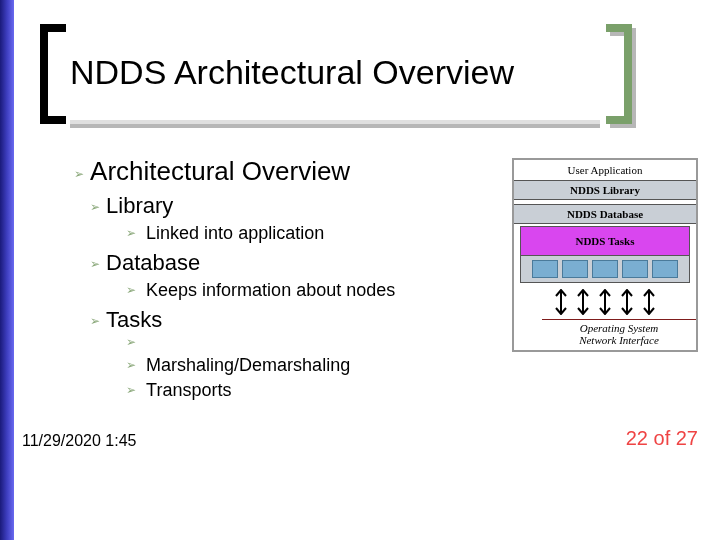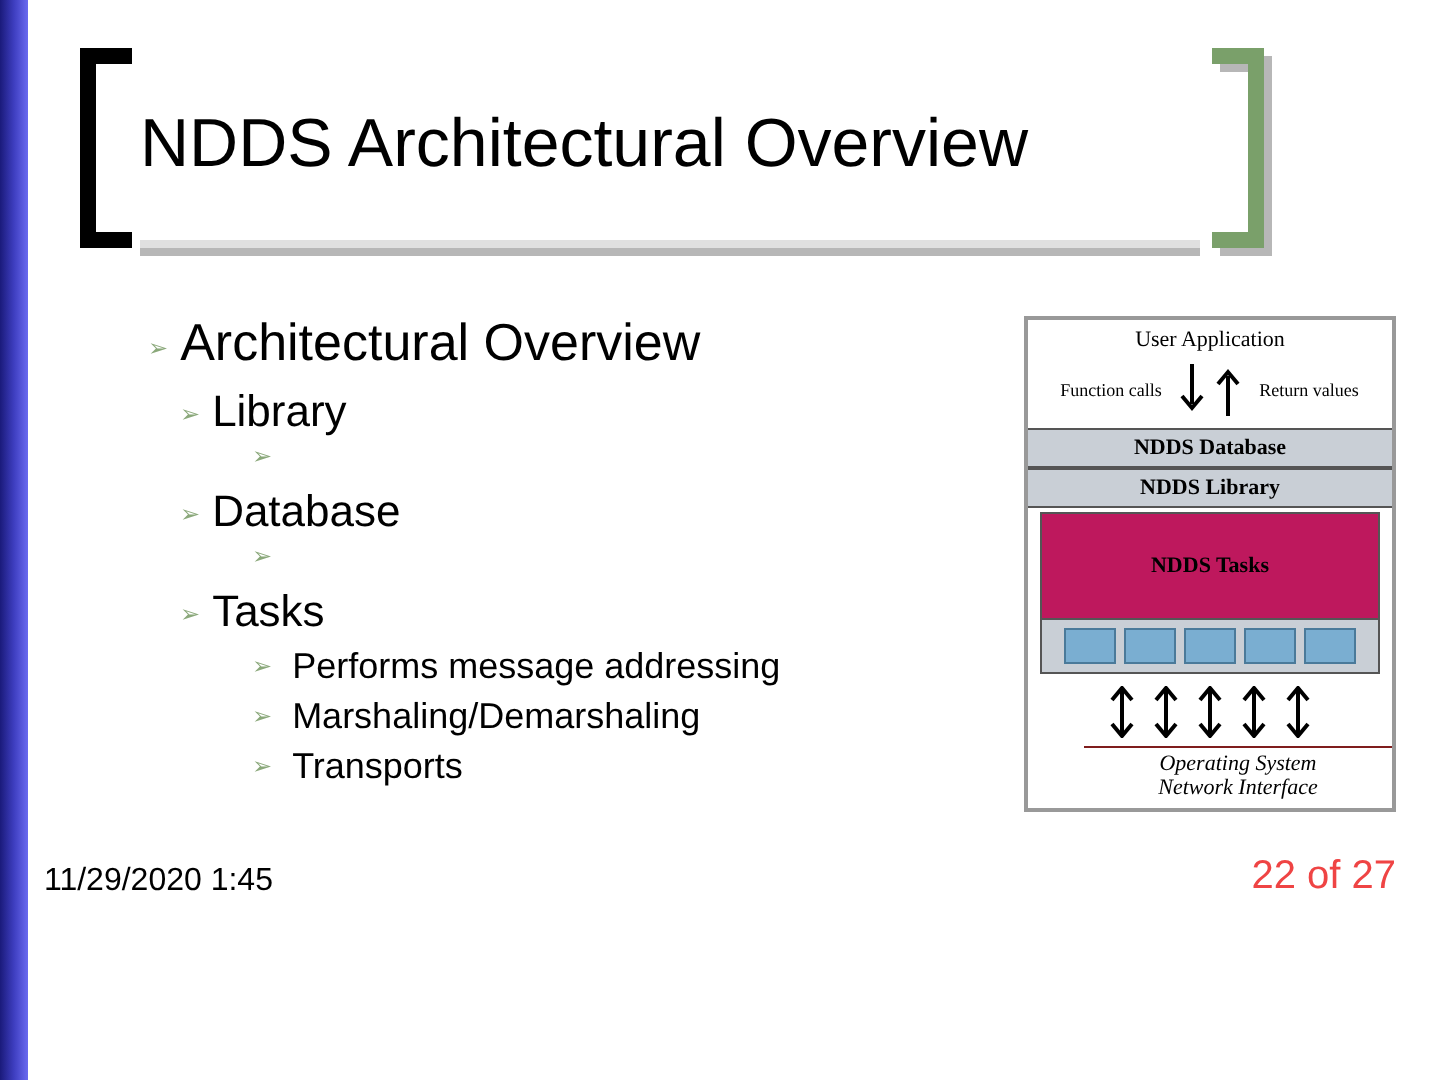--- a/index.html
+++ b/index.html
@@ -216,69 +216,56 @@
       <span class="arrow-bullet">➢</span>
       <span>Architectural Overview</span>
     </div>
 
     <div class="lvl2">
       <span class="arrow-bullet">➢</span>
       <span>Library</span>
     </div>
     <div class="lvl3">
       <span class="arrow-bullet">➢</span>
+      <span>Linked into application</span>
     </div>
 
     <div class="lvl2">
       <span class="arrow-bullet">➢</span>
       <span>Database</span>
     </div>
     <div class="lvl3">
       <span class="arrow-bullet">➢</span>
+      <span>Keeps information about nodes</span>
     </div>
 
     <div class="lvl2">
       <span class="arrow-bullet">➢</span>
       <span>Tasks</span>
     </div>
     <div class="lvl3">
       <span class="arrow-bullet">➢</span>
-      <span>Performs message addressing</span>
     </div>
     <div class="lvl3">
       <span class="arrow-bullet">➢</span>
       <span>Marshaling/Demarshaling</span>
     </div>
     <div class="lvl3">
       <span class="arrow-bullet">➢</span>
       <span>Transports</span>
     </div>
   </div>
 
   <div class="diagram">
     <div class="d-top">User Application</div>
-    <div class="d-arrows">
-      <span class="lbl">Function calls</span>
-      <span class="arr">
-        <svg class="arrv" viewBox="0 0 14 26">
-            <path d="M7 0 L7 20 M2 16 L7 22 L12 16" stroke="#000" stroke-width="2" fill="none"></path>
-          </svg>
-      </span>
-      <span class="arr">
-        <svg class="arrv" viewBox="0 0 14 26">
-            <path d="M7 26 L7 6 M2 10 L7 4 L12 10" stroke="#000" stroke-width="2" fill="none"></path>
-          </svg>
-      </span>
-      <span class="lbl">Return values</span>
-    </div>
+    <div class="ndds-box">NDDS Library</div>
     <div class="ndds-box" style="margin-top:4px">NDDS Database</div>
-    <div class="ndds-box">NDDS Library</div>
 
     <div class="tasks-wrap">
-      <div style="background:#be185d;padding:20px 0;font-weight:bold">NDDS Tasks</div>
+      <div style="background:#d946ef;padding:8px 0;font-weight:bold">NDDS Tasks</div>
       <div class="task-row">
         <div class="task-cell"></div>
         <div class="task-cell"></div>
         <div class="task-cell"></div>
         <div class="task-cell"></div>
         <div class="task-cell"></div>
       </div>
     </div>
 
     <div class="task-arrows">

